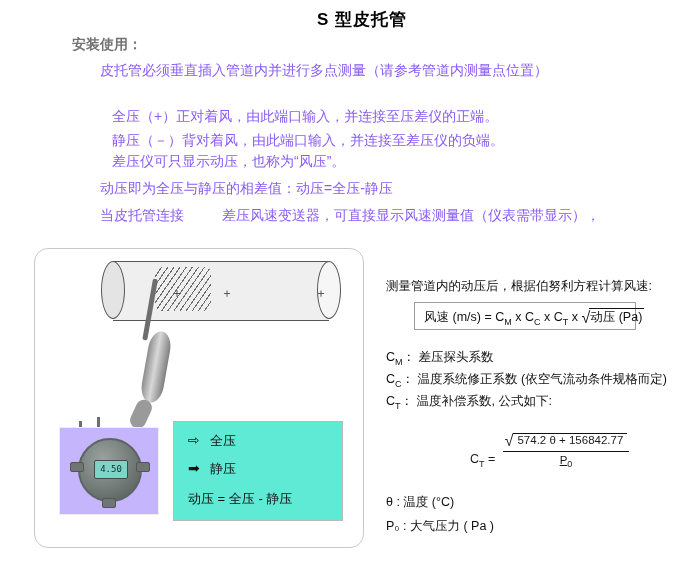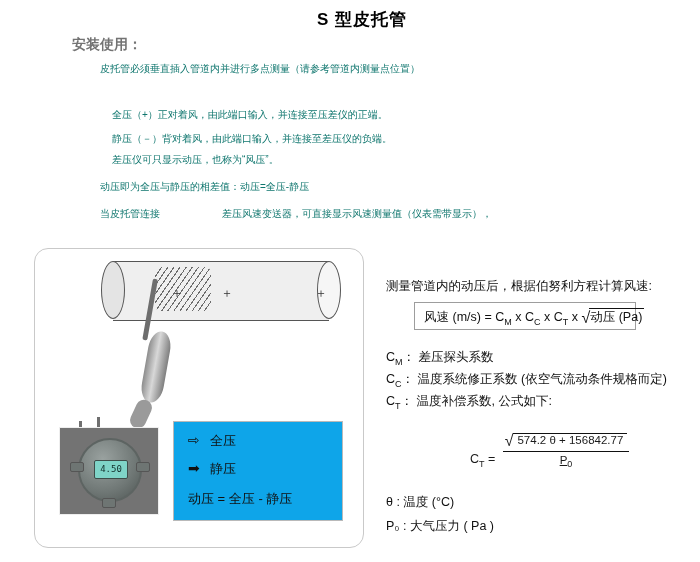--- a/index.html
+++ b/index.html
@@ -34,22 +34,22 @@
   .sec-head {
     position: absolute;
     top: 36px;
     left: 72px;
     font-size: 14px;
     font-weight: bold;
     color: #737373;
   }
   .line {
     position: absolute;
-    font-size: 10px;
-    color: #0f766e;
+    font-size: 14px;
+    color: #8b5cf6;
     white-space: nowrap;
   }
   .l1 { top: 62px;  left: 100px; }
   .l2 { top: 108px; left: 112px; text-align: right; }
   .l3 { top: 132px; left: 112px; }
   .l4 { top: 153px; left: 112px; }
   .l5 { top: 180px; left: 100px; }
   .l6 { top: 207px; left: 100px; }
   .l6b{ top: 207px; left: 222px; }
 
@@ -179,21 +179,21 @@
     font-size: 13px;
     letter-spacing: 12px;
     color: #111;
   }
   .meter-photo {
     position: absolute;
     left: 24px;
     top: 178px;
     width: 98px;
     height: 86px;
-    background: #737373;
+    background: #c4b5fd;
     border: 1px solid #eee;
   }
   .meter-circle {
     position: absolute;
     left: 18px; top: 10px;
     width: 60px; height: 60px;
     border-radius: 50%;
     background: radial-gradient(circle at 38% 32%, #9aa2a0, #6f7775 60%, #4e5553);
     border: 2px solid #5d6462;
   }
@@ -217,21 +217,21 @@
     border: 1px solid #555;
     border-radius: 2px;
   }
   .legend-box {
     position: absolute;
     left: 138px;
     top: 172px;
     width: 170px;
     height: 100px;
     border: 1px solid #b9b9b9;
-    background: #0ea5e9;
+    background: #5eead4;
     box-sizing: border-box;
   }
   .legend-row {
     position: absolute;
     left: 14px;
     font-size: 13px;
     color: #111;
   }
   .lr1 { top: 10px; }
   .lr2 { top: 38px; }

